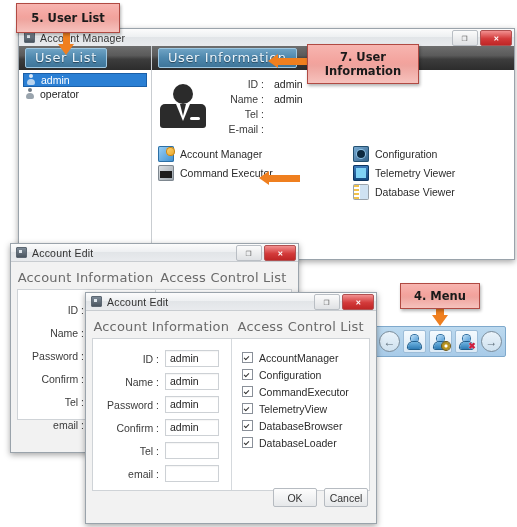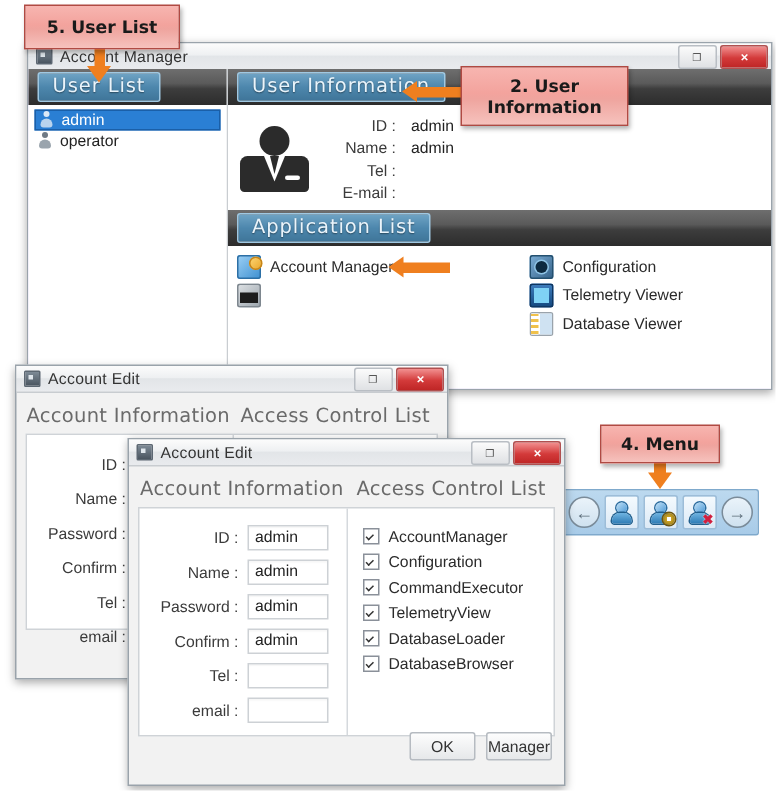--- a/index.html
+++ b/index.html
@@ -233,32 +233,30 @@
               <span class="flab">Tel :</span>
               <span class="fval"></span>
             </div>
             <div class="frow">
               <span class="flab">E-mail :</span>
               <span class="fval"></span>
             </div>
           </div>
         </div>
 
-        <div class="darkbar">
-          <span class="bluetab">Application List</span>
-        </div>
 
         <div class="applist">
           <div class="appcol">
             <div class="approw">
               <span class="appico ico-acct"></span>
               <span>Account Manager</span>
             </div>
             <div class="approw">
               <span class="appico ico-cmd"></span>
+              <span>Command Executor</span>
             </div>
           </div>
           <div class="appcol right">
             <div class="approw">
               <span class="appico ico-cfg"></span>
               <span>Configuration</span>
             </div>
             <div class="approw">
               <span class="appico ico-tel"></span>
               <span>Telemetry Viewer</span>
@@ -414,42 +412,42 @@
         <div class="crow">
           <span class="chk"></span>
           <span>CommandExecutor</span>
         </div>
         <div class="crow">
           <span class="chk"></span>
           <span>TelemetryView</span>
         </div>
         <div class="crow">
           <span class="chk"></span>
+          <span>DatabaseBrowser</span>
+        </div>
+        <div class="crow">
+          <span class="chk"></span>
           <span>DatabaseLoader</span>
-        </div>
-        <div class="crow">
-          <span class="chk"></span>
-          <span>DatabaseBrowser</span>
         </div>
       </div>
     </div>
 
     <div class="dlg-foot">
       <span class="dbtn">OK</span>
-      <span class="dbtn">Manager</span>
+      <span class="dbtn">Cancel</span>
     </div>
   </div>
 
   <span class="arr-shaft-v" style="left:63px;top:28px;width:7px;height:18px;"></span>
   <span class="arr-head-d" style="left:58px;top:44px;"></span>
   <div class="callout" id="c1">5. User List</div>
 
   <span class="arr-shaft-h" style="left:277px;top:58px;width:32px;height:7px;"></span>
   <span class="arr-head-l" style="left:268px;top:54px;"></span>
-  <div class="callout" id="c2">2. User Information</div>
+  <div class="callout" id="c2">7. User Information</div>
 
   <span class="arr-shaft-h" style="left:268px;top:175px;width:32px;height:7px;"></span>
   <span class="arr-head-l" style="left:259px;top:171px;"></span>
 
   <span class="arr-shaft-v" style="left:436px;top:307px;width:8px;height:10px;"></span>
   <span class="arr-head-d" style="left:432px;top:315px;"></span>
   <div class="callout" id="c4">4. Menu</div>
 
 </div>
 

